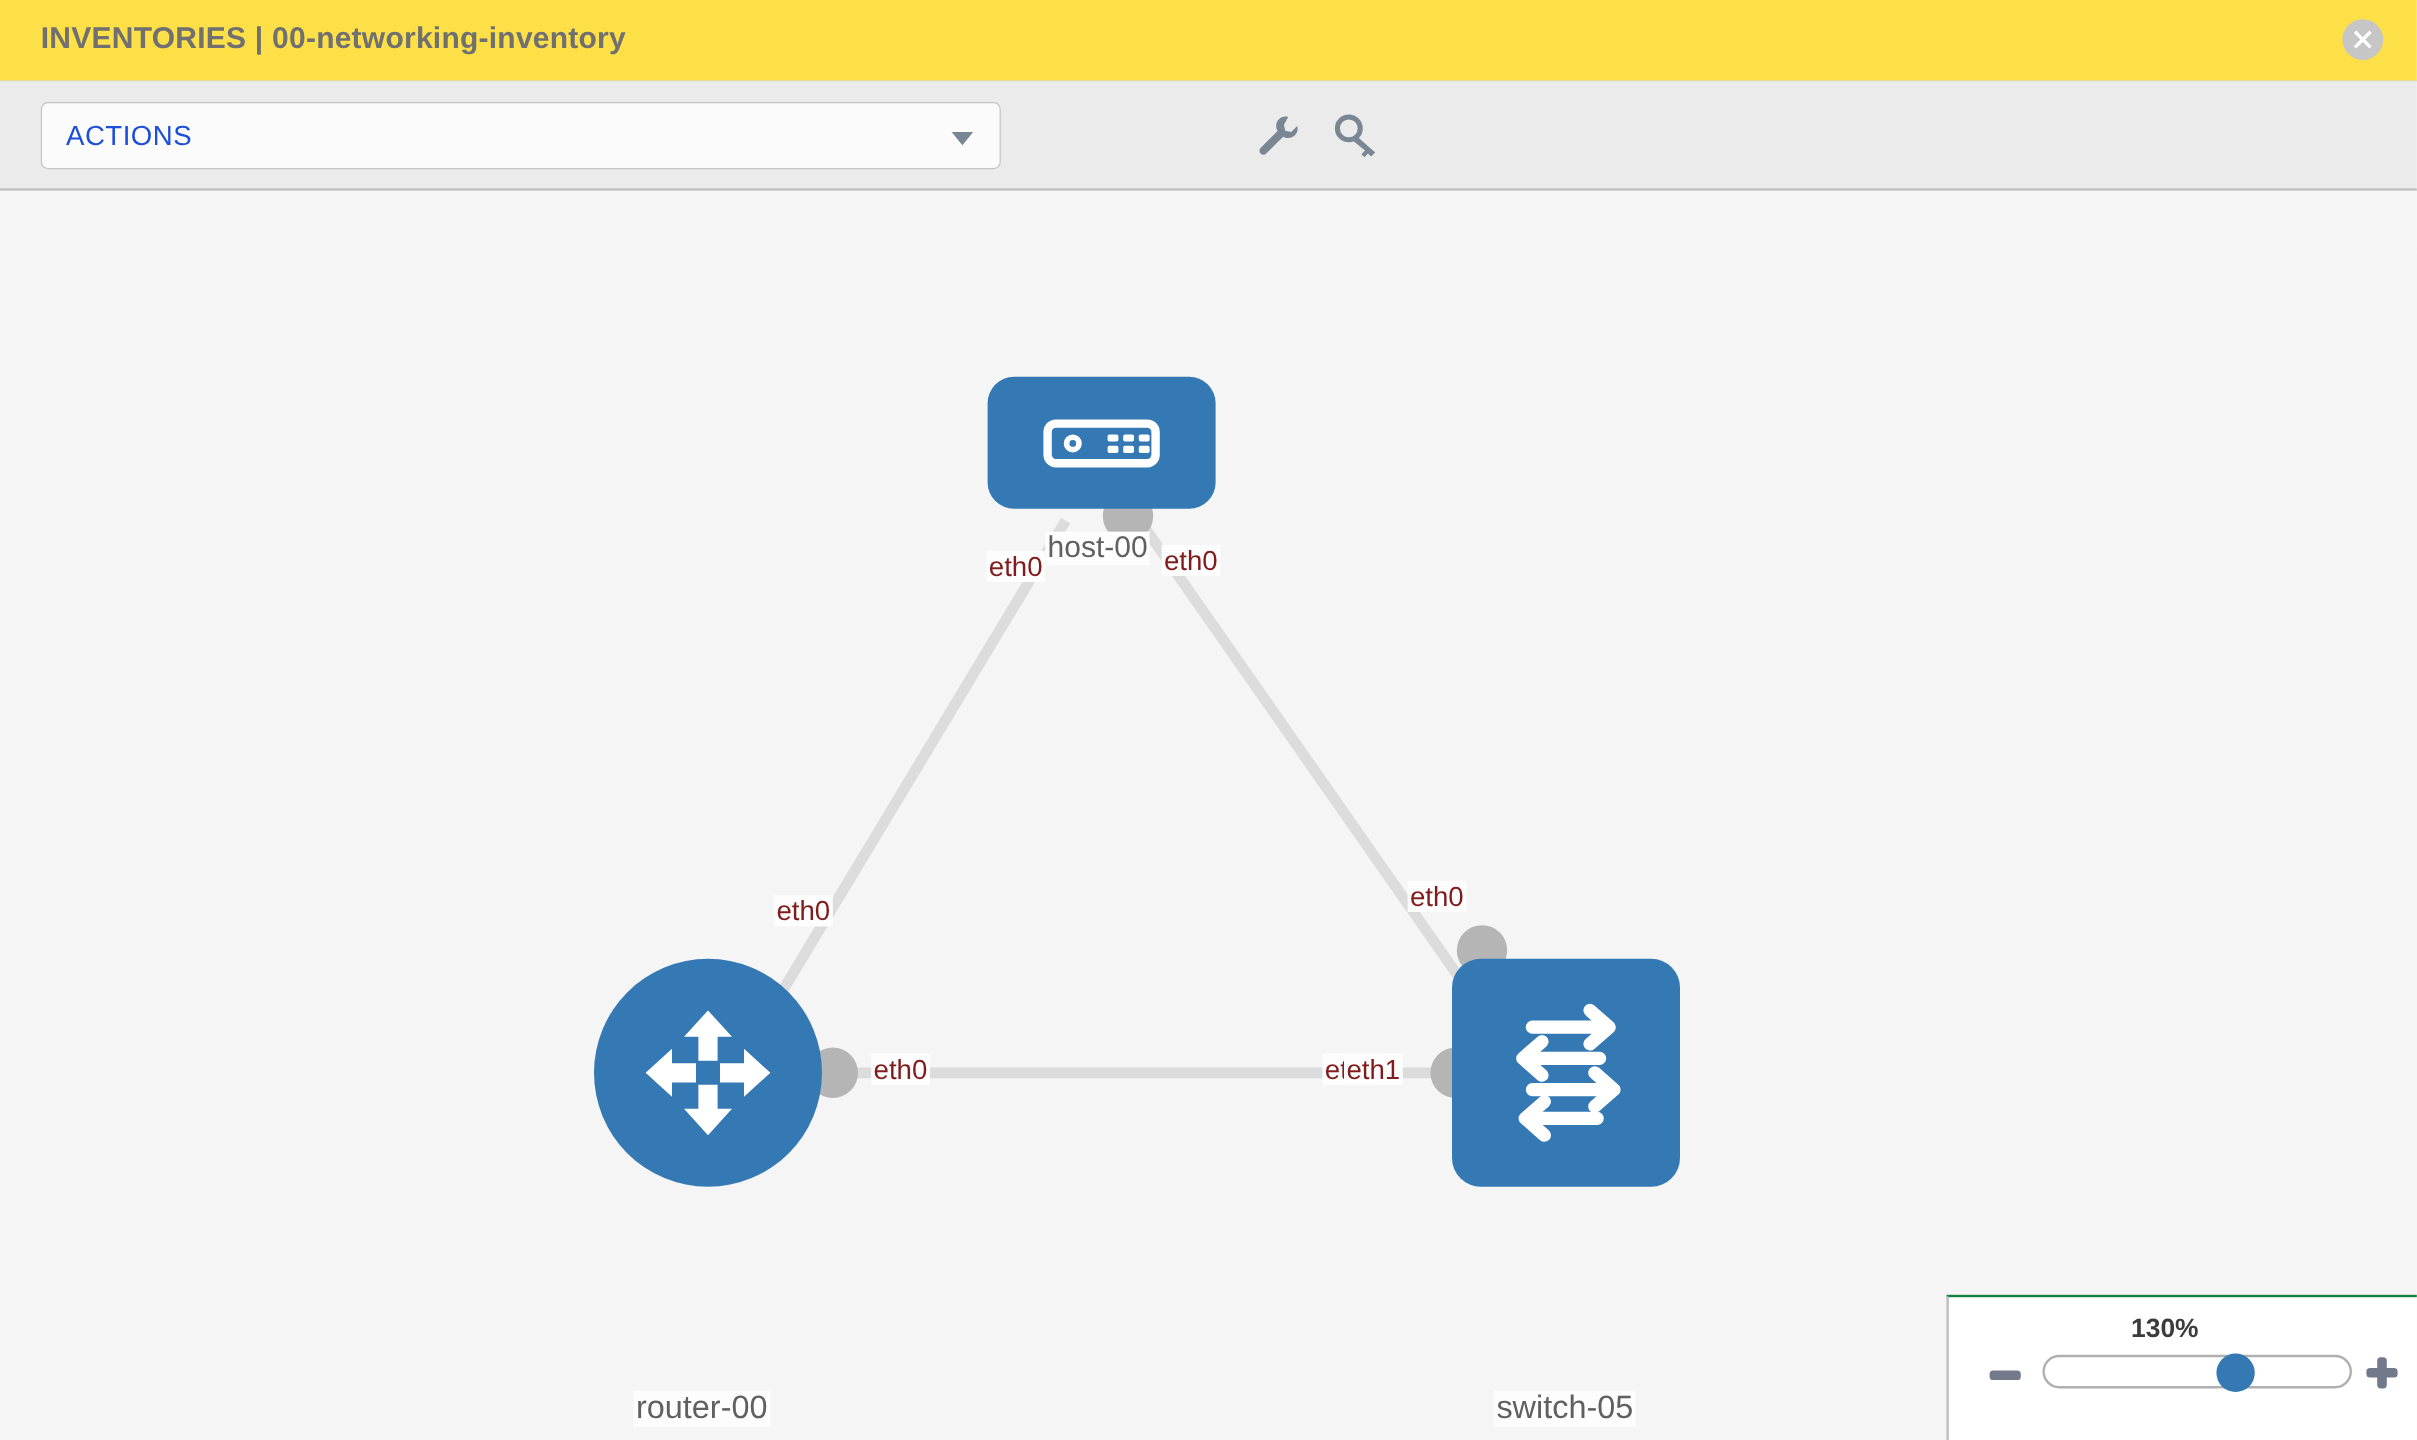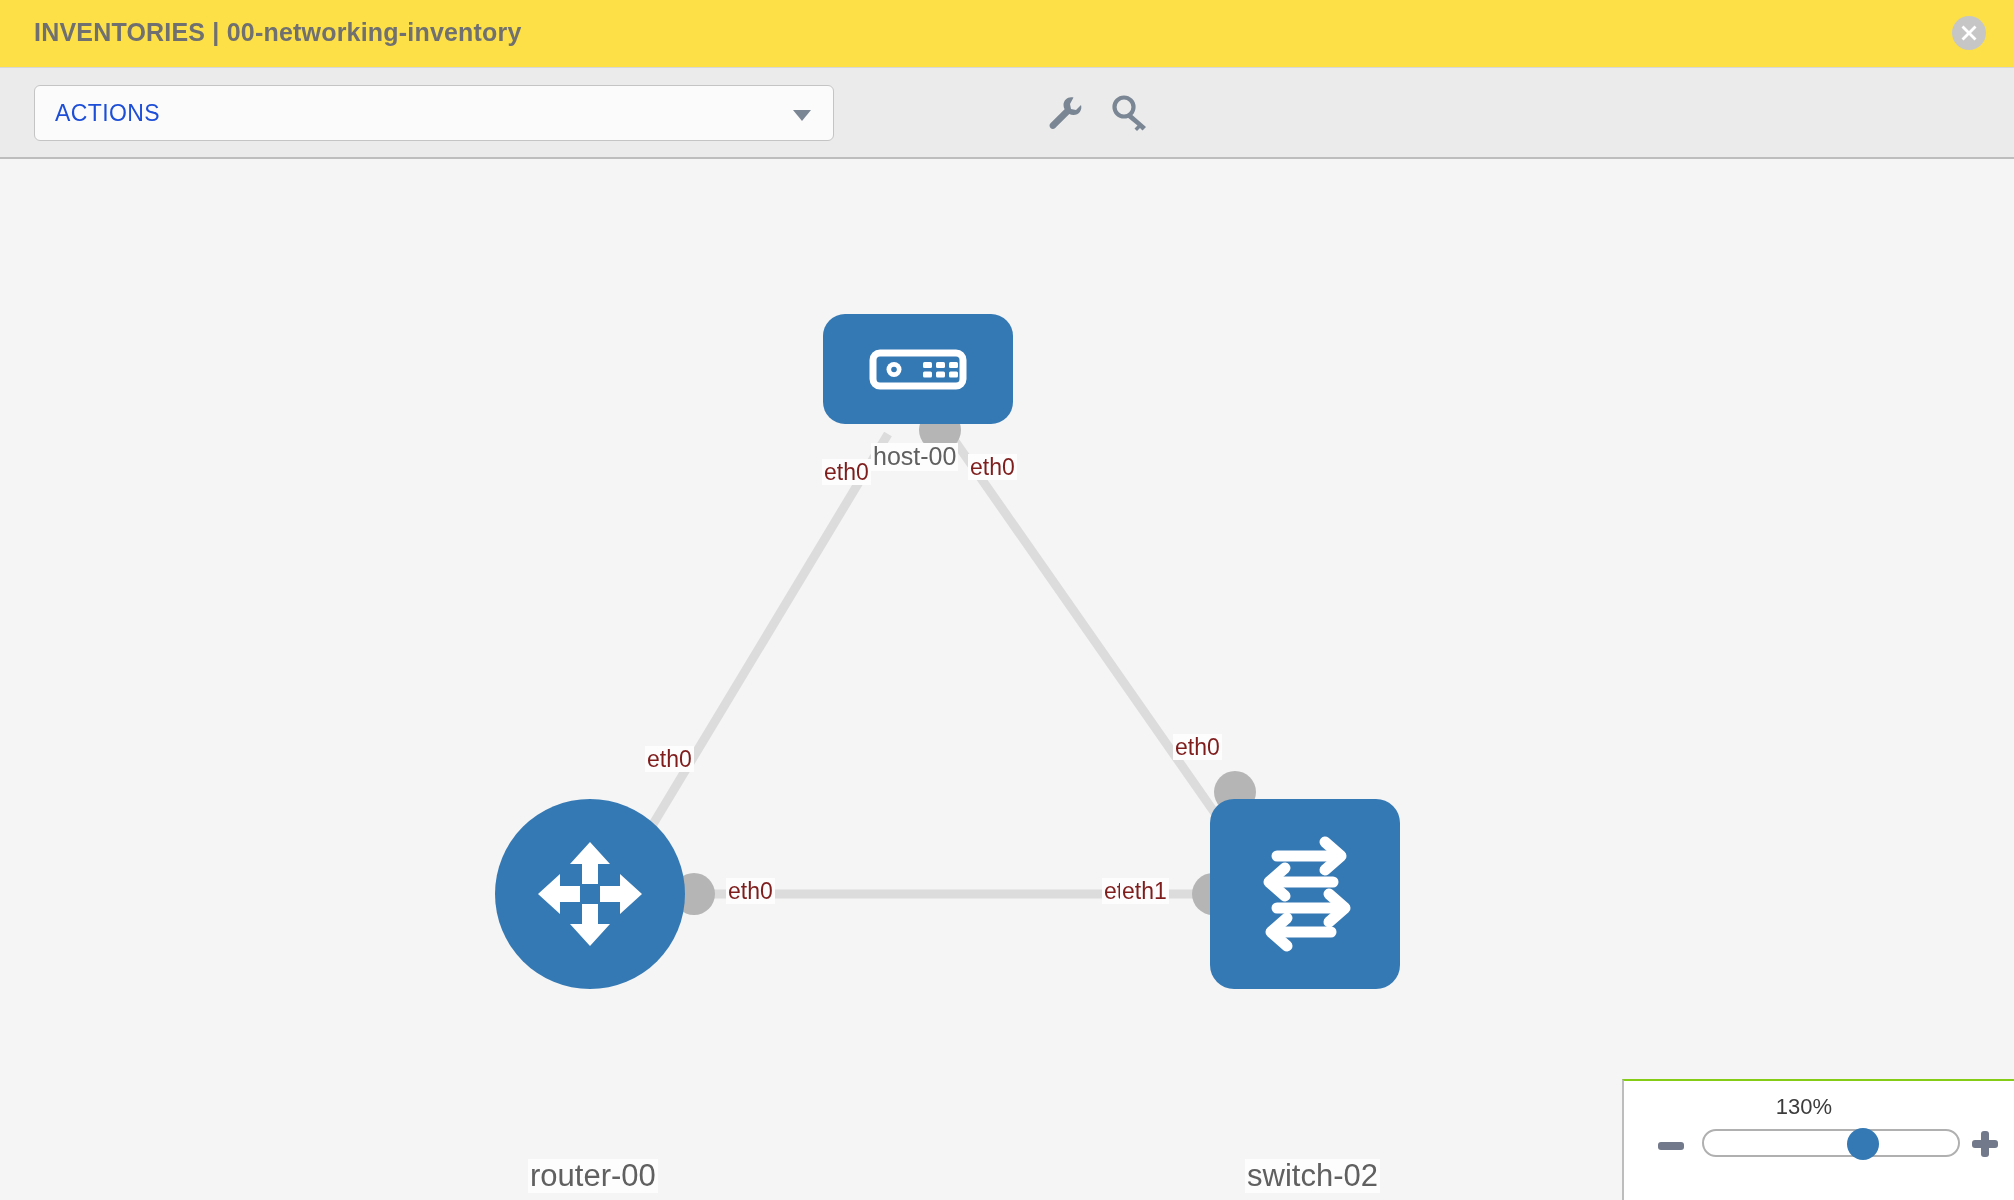--- a/index.html
+++ b/index.html
@@ -140,21 +140,21 @@
   }
   .node-shape {
     position: absolute;
     background: #3579b4;
     display: flex;
     align-items: center;
     justify-content: center;
   }
   .node-label {
     position: absolute;
-    font-size: 31px;
+    font-size: 27px;
     color: #606060;
     background: #fdfdfd;
     white-space: nowrap;
     padding: 0 2px;
     line-height: 1.1;
   }
 
   
   #node-host { left: 823px; top: 155px; width: 190px; height: 110px; }
   #node-host .node-shape { left: 0; top: 0; width: 190px; height: 110px; border-radius: 22px; }
@@ -187,23 +187,24 @@
   }
 
   
   .zoom-panel {
     position: absolute;
     left: 1622px;
     top: 1079px;
     width: 392px;
     height: 121px;
     background: #ffffff;
-    border-top: 2px solid #84cc16;
+    border-top: 2px solid #15803d;
     border-left: 2px solid #bdbdbd;
     box-sizing: border-box;
+    font-weight: bold;
   }
   .zoom-level {
     position: absolute;
     top: 13px;
     left: 0;
     width: 360px;
     text-align: center;
     font-size: 22px;
     color: #3c3c3c;
   }
@@ -361,21 +362,21 @@
 
           <path d="M88 100 L30 100"></path>
           <path d="M44 86 L28 100 L44 114"></path>
         </g>
       </svg>
     </div>
   </div>
 
   <div class="node-label" style="left:871px; top:284px; font-size:25px;">host-00</div>
   <div class="node-label" style="left:528px; top:1000px;">router-00</div>
-  <div class="node-label" style="left:1245px; top:1000px;">switch-02</div>
+  <div class="node-label" style="left:1245px; top:1000px;">switch-05</div>
 
   <div class="edge-label" style="left:822px; top:300px;">eth0</div>
   <div class="edge-label" style="left:968px; top:295px;">eth0</div>
   <div class="edge-label" style="left:645px; top:587px;">eth0</div>
   <div class="edge-label" style="left:1173px; top:575px;">eth0</div>
   <div class="edge-label" style="left:726px; top:719px;">eth0</div>
   <div class="edge-label" style="left:1102px; top:719px;">eth0</div>
   <div class="edge-label" style="left:1120px; top:719px;">eth1</div>
 </div>
 

